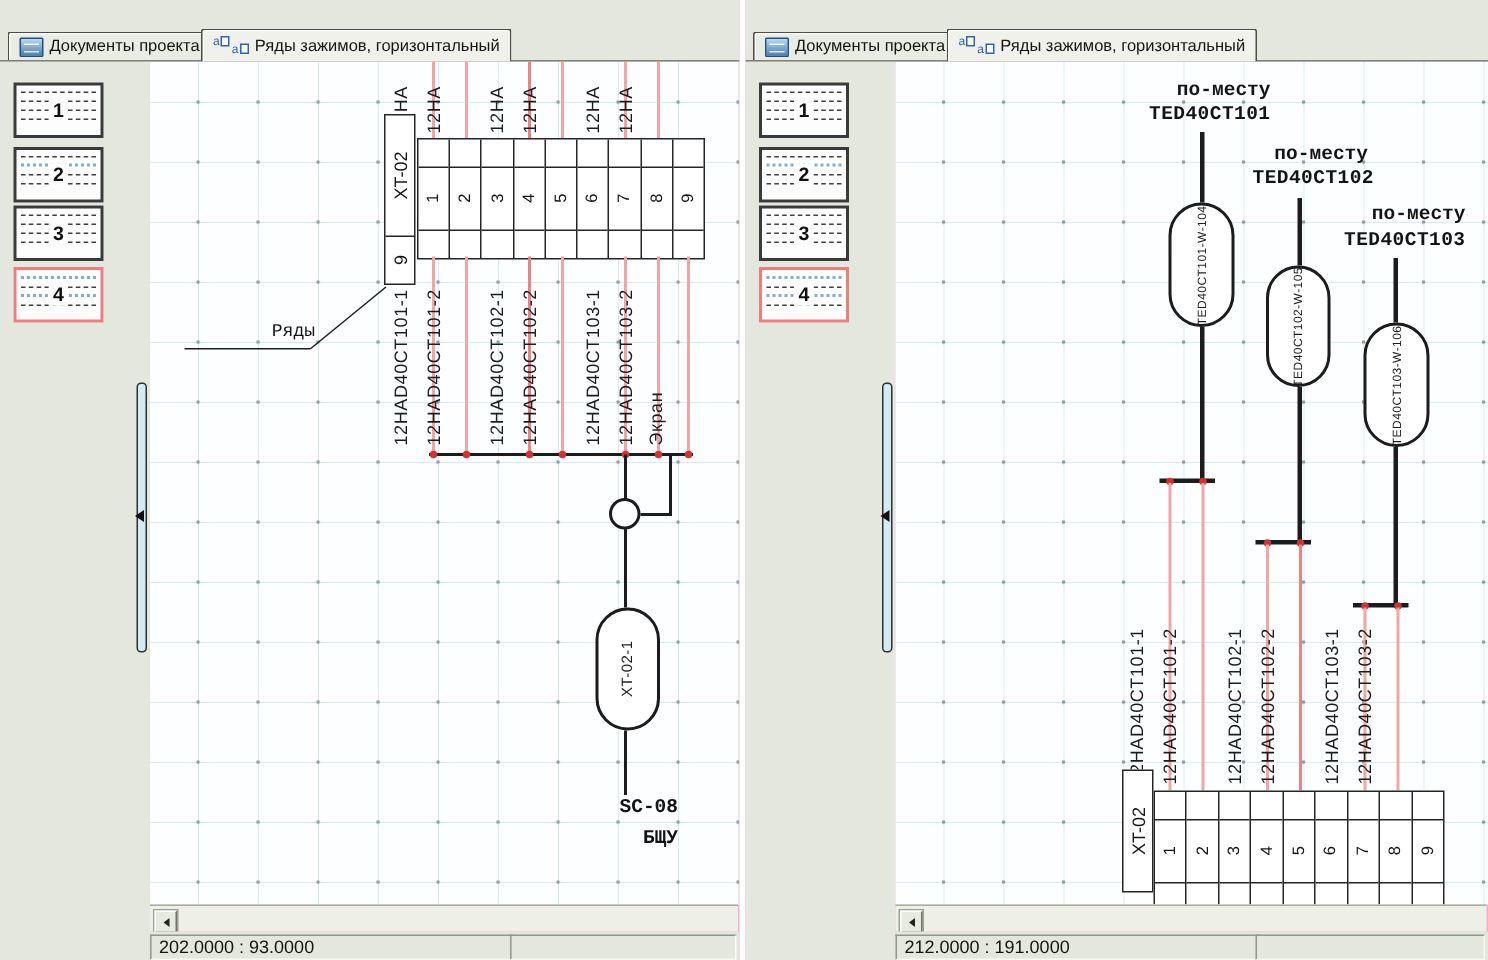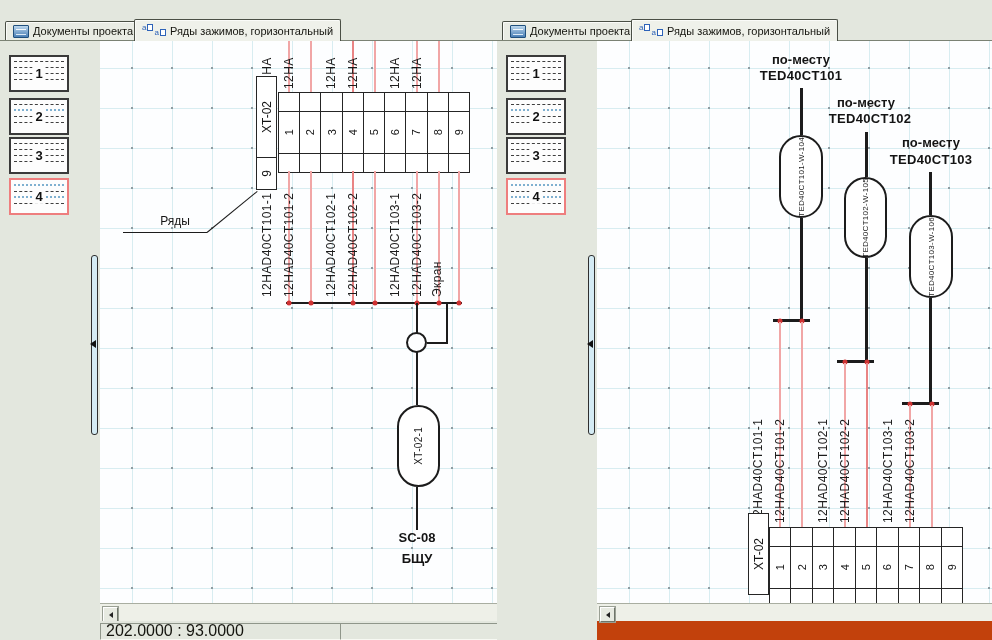--- a/index.html
+++ b/index.html
@@ -1,21 +1,21 @@
 <!DOCTYPE html>
 <html><head>
 <meta charset="utf-8">
 <style>
   html,body{margin:0;padding:0;}
   body{width:992px;height:640px;position:relative;background:#fff;
        font-family:"Liberation Sans",sans-serif;overflow:hidden;}
   i,em,u,b{font-style:normal;text-decoration:none;font-weight:normal;}
 
   
-  .panel{position:absolute;top:0;height:640px;background:#c2410c;overflow:hidden;padding-left:42px;}
+  .panel{position:absolute;top:0;height:640px;background:#f9a8d4;overflow:hidden;}
   #panel-left{left:0;width:493px;}
   #panel-right{left:497px;width:495px;}
 
   .tabs{position:absolute;top:0;left:0;right:0;height:40px;background:#e3e7de;
         border-bottom:1px solid #7b8274;z-index:5;}
   .tab{position:absolute;bottom:0;height:18px;background:#e9ece4;
        border:1px solid #4a4f45;border-bottom:none;border-radius:2px 2px 0 0;
        box-shadow:inset 1px 1px 0 #fafbf8;display:flex;align-items:center;gap:4px;
        padding:0 7px;font-size:11px;color:#15150f;white-space:nowrap;cursor:default;}
   .tab.active{bottom:-1px;height:21px;background:#eff1ea;z-index:6;}
@@ -79,37 +79,37 @@
   .tblock{display:flex;background:#fff;border:1.5px solid #252525;}
   .tblock .tcol{position:static!important;flex:1;display:flex;flex-direction:column;
                 border-right:1px solid #252525;}
   .tblock .tcol:last-child{border-right:none;}
   .tcol i{position:static!important;display:block;}
   .tr1{height:19px;border-bottom:1px solid #252525;}
   .tr2{height:42px;border-bottom:1px solid #252525;display:flex!important;
        align-items:center;justify-content:center;}
   .tr2 .vtext{font-size:11px;color:#141414;}
   .tr3{flex:1;}
-  .ctext{text-align:center;color:#141414;}
+  .ctext{text-align:right;color:#141414;font-family:Liberation Mono, monospace;}
   .note{font-size:12px;}
   .dest{font-size:13px;font-weight:bold;}
   .sens1{font-size:13px;font-weight:600;}
   .sens2{font-size:13px;font-weight:600;letter-spacing:0.3px;}
 
   
   .hscroll{position:absolute;left:100px;right:1px;top:603px;height:17px;background:#eef0e8;
            border-top:1px solid #a9aea1;}
   .hbtn{position:absolute;left:3px;top:3px;width:13px;height:13px;background:#e7eae1;
         border:1px solid;border-color:#fff #6f756b #6f756b #fff;box-shadow:0 0 0 1px #9aa094;
         display:flex;align-items:center;justify-content:center;cursor:pointer;}
   .tri{width:0;height:0;border-top:3px solid transparent;border-bottom:3px solid transparent;
        border-right:4px solid #222;}
   .status{position:absolute;left:100px;right:0;top:621px;height:19px;background:#e3e7de;}
   .sfield{position:absolute;top:2px;height:15px;background:#e3e7de;border:1px solid;
-          border-color:#8f968a #f7f9f3 #f7f9f3 #8f968a;font-size:16px;line-height:14px;
+          border-color:#8f968a #f7f9f3 #f7f9f3 #8f968a;font-size:12px;line-height:14px;
           padding-left:5px;color:#15150f;}
   .f1{left:0;width:237px;}
   .f2{left:240px;right:2px;}
 </style>
 </head>
 <body>
 
 <div class="panel" id="panel-left">
 
   <div class="tabs">
@@ -469,13 +469,17 @@
           <i class="tr3"></i>
         </div>
     </div>
   </div>
 
   <div class="hscroll">
     <div class="hbtn">
       <span class="tri"></span>
     </div>
   </div>
+  <div class="status">
+    <div class="sfield f1">212.0000 : 191.0000</div>
+    <div class="sfield f2"></div>
+  </div>
 </div>
 
 </body></html>

